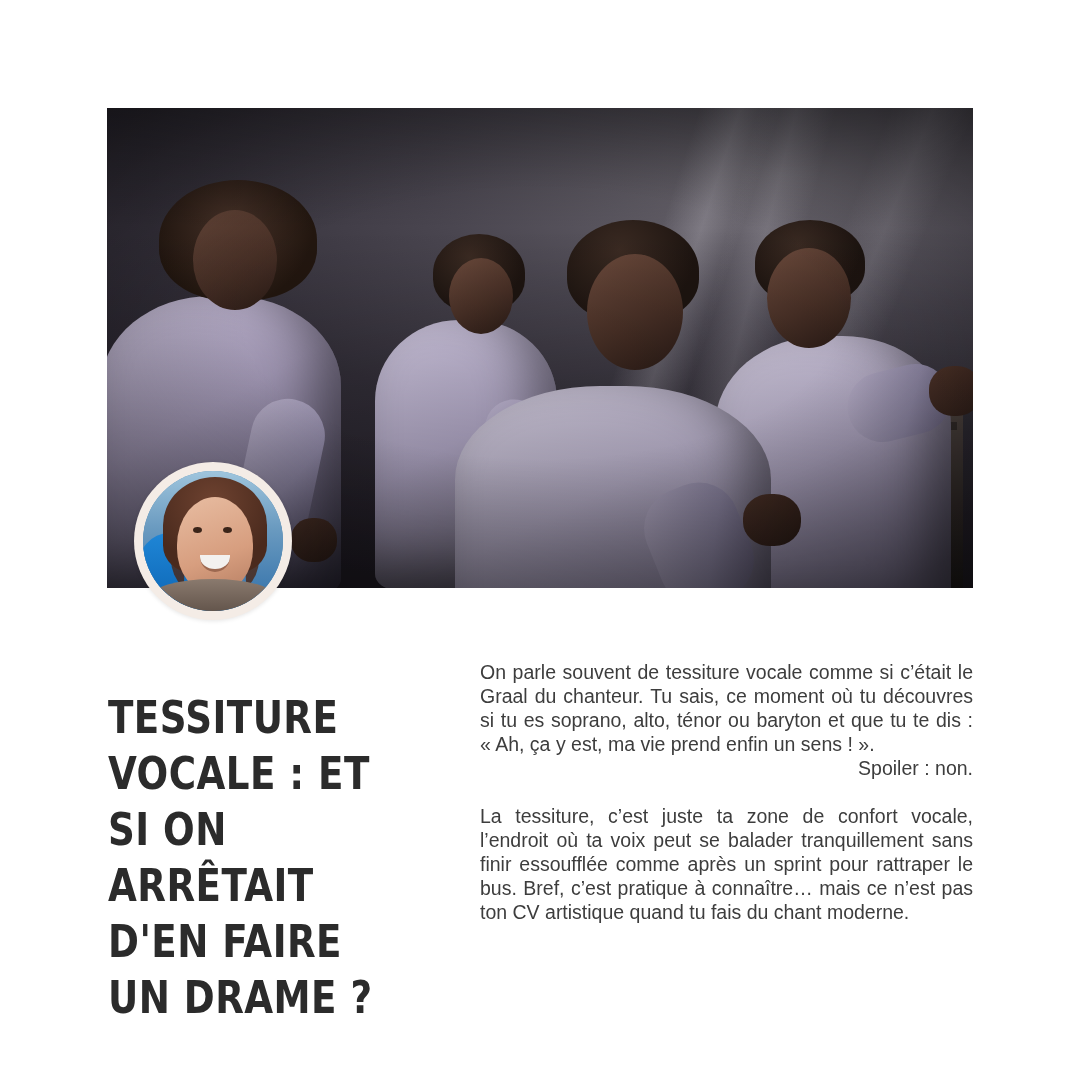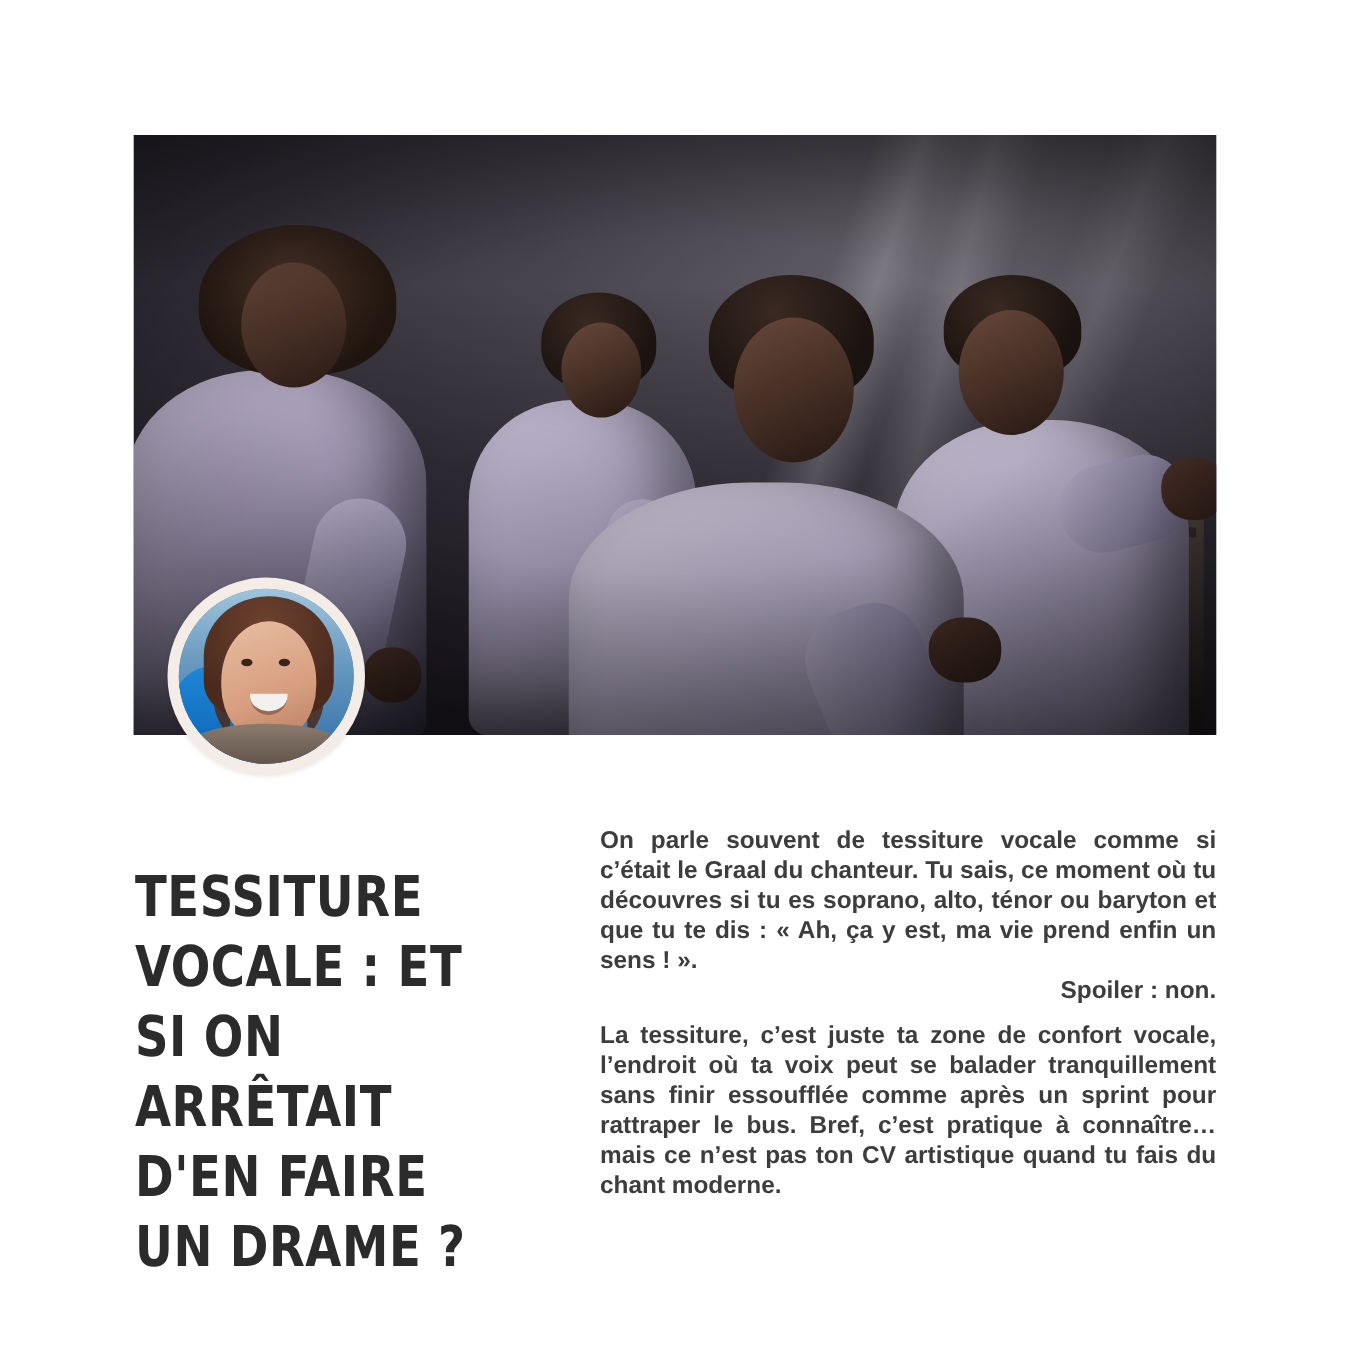--- a/index.html
+++ b/index.html
@@ -234,22 +234,22 @@
   .body-col {
     position: absolute;
     left: 480px;
     top: 660px;
     width: 493px;
     color: #3d3d3d;
     font-size: 19.5px;
     line-height: 24px;
     text-align: justify;
   }
-  .body-col p { margin: 0; font-weight: bold; }
-  .body-col p + p { margin-top: 12px; }
+  .body-col p { margin: 0; }
+  .body-col p + p { margin-top: 24px; }
   .nowrap-line { display: block; text-align: right; }
 </style>
 </head>
 <body>
 
 <div class="page">
 
   <div class="hero">
     <div class="hero-art">
 

